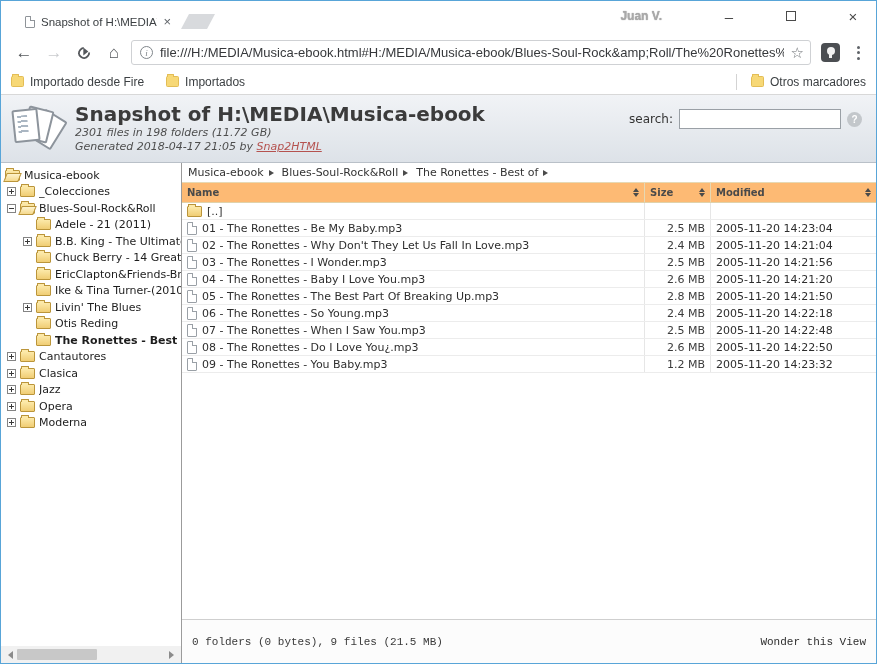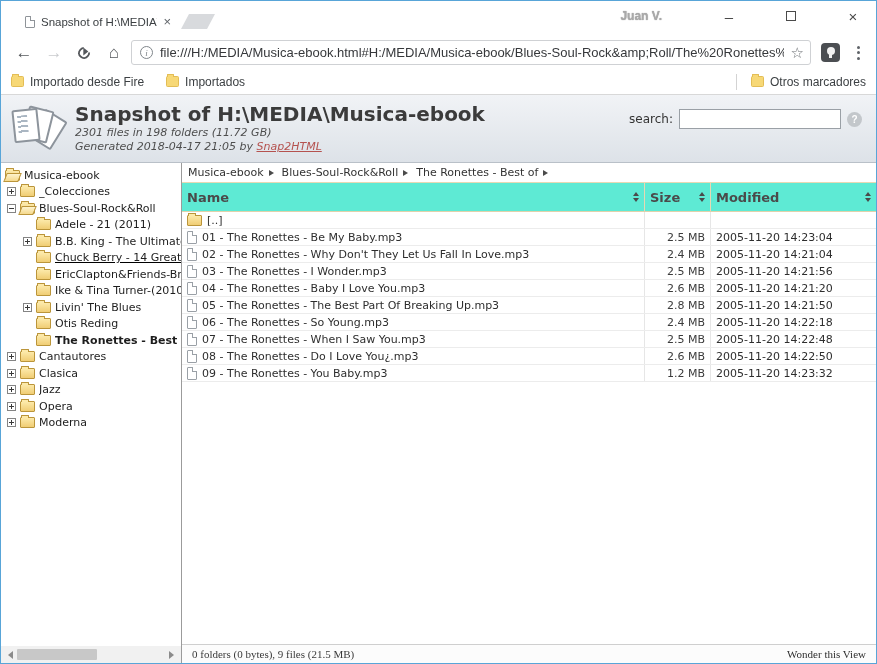--- a/index.html
+++ b/index.html
@@ -86,38 +86,38 @@
   .scroll-arrow.left { border-right:5px solid #8b8b8b; }
   .scroll-arrow.right { border-left:5px solid #8b8b8b; }
   .scroll-thumb { position:absolute; left:16px; top:3px; width:80px; height:11px; background:#c8c8c8; border-radius:1px; cursor:grab; }
 
   
   .main-panel { flex:1; display:flex; flex-direction:column; min-width:0; background:#fff; }
   .breadcrumb { height:19px; flex:none; display:flex; align-items:center; padding:0 6px; gap:5px; font-family:"DejaVu Sans", sans-serif; font-size:11px; color:#333; }
   .crumb { cursor:pointer; white-space:nowrap; }
   .crumb-sep { width:0; height:0; border:3.5px solid transparent; border-left:5px solid #4a4a4a; flex:none; }
   .grid-cols { display:grid; grid-template-columns:1fr 66px 166px; }
-  .thead { height:30px; flex:none; background:#5eead4; border-top:1px solid #e7d9b4; border-bottom:1px solid #e0d2ab; font-family:"DejaVu Sans", sans-serif; font-size:13px; font-weight:bold; color:#4a4a4a; }
+  .thead { height:21px; flex:none; background:#fdba74; border-top:1px solid #e7d9b4; border-bottom:1px solid #e0d2ab; font-family:"DejaVu Sans", sans-serif; font-size:10px; font-weight:bold; color:#4a4a4a; }
   .th { display:flex; align-items:center; padding:0 5px; cursor:pointer; }
   .th + .th { border-left:1px solid #e6d8b3; }
   .sort-icon { margin-left:auto; display:flex; flex-direction:column; align-items:center; gap:1.5px; }
   .sort-icon i { display:block; width:0; height:0; border-left:3.5px solid transparent; border-right:3.5px solid transparent; }
   .sort-icon .up { border-bottom:4px solid #4a4a4a; }
   .sort-icon .dn { border-top:4px solid #4a4a4a; }
   .tbody { flex:none; }
   .trow { height:17px; border-bottom:1px solid #ececec; font-family:"DejaVu Sans", sans-serif; font-size:11px; color:#2e2e2e; cursor:pointer; }
   .td { display:flex; align-items:center; padding:0 5px; overflow:hidden; white-space:nowrap; }
   .td + .td { border-left:1px solid #e6e6e6; }
   .td.size { justify-content:flex-end; color:#3b3b3b; }
   .file-icon { width:10px; height:13px; background:#fff; border:1px solid #9aa0a6; border-radius:1px; position:relative; flex:none; margin-right:5px; }
   .file-icon::before { content:""; position:absolute; top:-1px; right:-1px; width:4px; height:4px; background:#fff; border-left:1px solid #9aa0a6; border-bottom:1px solid #9aa0a6; }
   .row-folder { width:15px; height:11px; background:linear-gradient(#fce9a9, #f0cd74); border:1px solid #bb953a; border-radius:1px; position:relative; flex:none; margin-right:5px; }
   .row-folder::before { content:""; position:absolute; top:-3px; left:0; width:6px; height:2px; background:#fce9a9; border:1px solid #bb953a; border-bottom:none; }
   .filler { flex:1; }
-  .tfoot { height:19px; flex:none; border-top:1px solid #cfcfcf; background:#fcfcfc; display:flex; align-items:center; justify-content:space-between; padding:0 10px; font-family:Liberation Serif, serif; font-size:11px; color:#3a3a3a;gap:44px; }
+  .tfoot { height:44px; flex:none; border-top:1px solid #cfcfcf; background:#fcfcfc; display:flex; align-items:center; justify-content:space-between; padding:0 10px; font-family:Liberation Mono, monospace; font-size:11px; color:#3a3a3a;gap:44px; }
   .export-link { cursor:pointer; color:#2e2e2e; }
 </style>
 </head>
 <body>
 
 <div class="window">
 
   <div class="titlebar">
     <div class="tab">
       <span class="tab-favicon"></span>
@@ -216,21 +216,21 @@
           <div class="tree-item" style="padding-left: 20px;">
             <span class="exp-spacer"></span>
             <span class="tree-folder"></span>
             <span class="tree-label">Adele - 21 (2011)</span>
           </div>
           <div class="tree-item" style="padding-left: 20px;">
             <span class="expander plus"></span>
             <span class="tree-folder"></span>
             <span class="tree-label">B.B. King - The Ultimate</span>
           </div>
-          <div class="tree-item" style="padding-left: 20px; text-decoration: underline;">
+          <div class="tree-item" style="padding-left: 20px;">
             <span class="exp-spacer"></span>
             <span class="tree-folder"></span>
             <span class="tree-label">Chuck Berry - 14 Great</span>
           </div>
           <div class="tree-item" style="padding-left: 20px;">
             <span class="exp-spacer"></span>
             <span class="tree-folder"></span>
             <span class="tree-label">EricClapton&amp;Friends-Bri</span>
           </div>
           <div class="tree-item" style="padding-left: 20px;">

